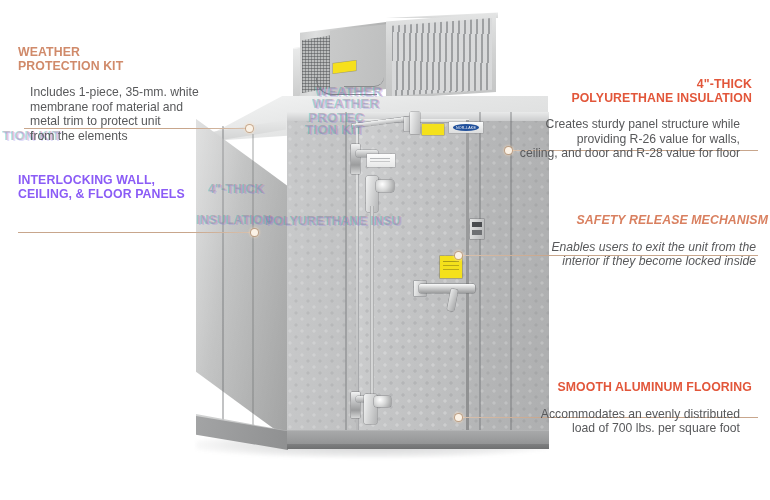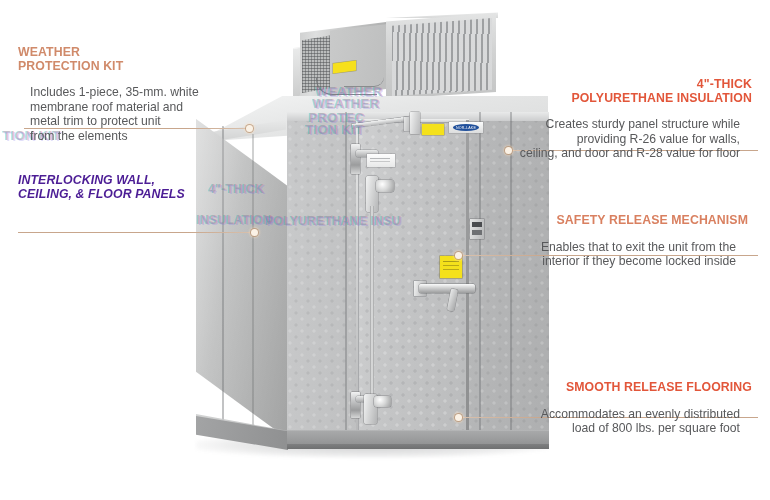--- a/index.html
+++ b/index.html
@@ -501,37 +501,37 @@
   <div class="callout left" style="left:18px; top:46px; width:210px;">
     <p class="c-head" style="color: rgb(208, 138, 106);">WEATHER
 PROTECTION KIT</p>
     <p class="c-body">Includes 1-piece, 35-mm. white
 membrane roof material and
 metal trim to protect unit
 from the elements</p>
   </div>
 
   <div class="callout left" style="left:18px; top:174px; width:215px;">
-    <p class="c-head" style="color: #4c1d95; font-style: italic;">INTERLOCKING WALL,
+    <p class="c-head" style="color: #8b5cf6;">INTERLOCKING WALL,
 CEILING, &amp; FLOOR PANELS</p>
   </div>
 
   <div class="callout right" style="right:18px; top:78px; width:320px;">
     <p class="c-head" style="color: rgb(226, 86, 58);">4"-THICK
 POLYURETHANE INSULATION</p>
     <p class="c-body">Creates sturdy panel structure while
 providing R-26 value for walls,
 ceiling, and door and R-28 value for floor</p>
   </div>
 
-  <div class="callout right" style="right:22px; top:214px; width:305px;">
+  <div class="callout right" style="right:2px; top:214px; width:305px;font-style:italic;">
     <p class="c-head" style="color: rgb(217, 128, 96);">SAFETY RELEASE MECHANISM</p>
-    <p class="c-body">Enables that to exit the unit from the
+    <p class="c-body">Enables users to exit the unit from the
 interior if they become locked inside</p>
   </div>
 
   <div class="callout right" style="right:18px; top:381px; width:305px;">
-    <p class="c-head" style="color: rgb(226, 86, 58);">SMOOTH RELEASE FLOORING</p>
+    <p class="c-head" style="color: rgb(226, 86, 58);">SMOOTH ALUMINUM FLOORING</p>
     <p class="c-body">Accommodates an evenly distributed
-load of 800 lbs. per square foot</p>
+load of 700 lbs. per square foot</p>
   </div>
 
 </div>
 
 </body></html>

